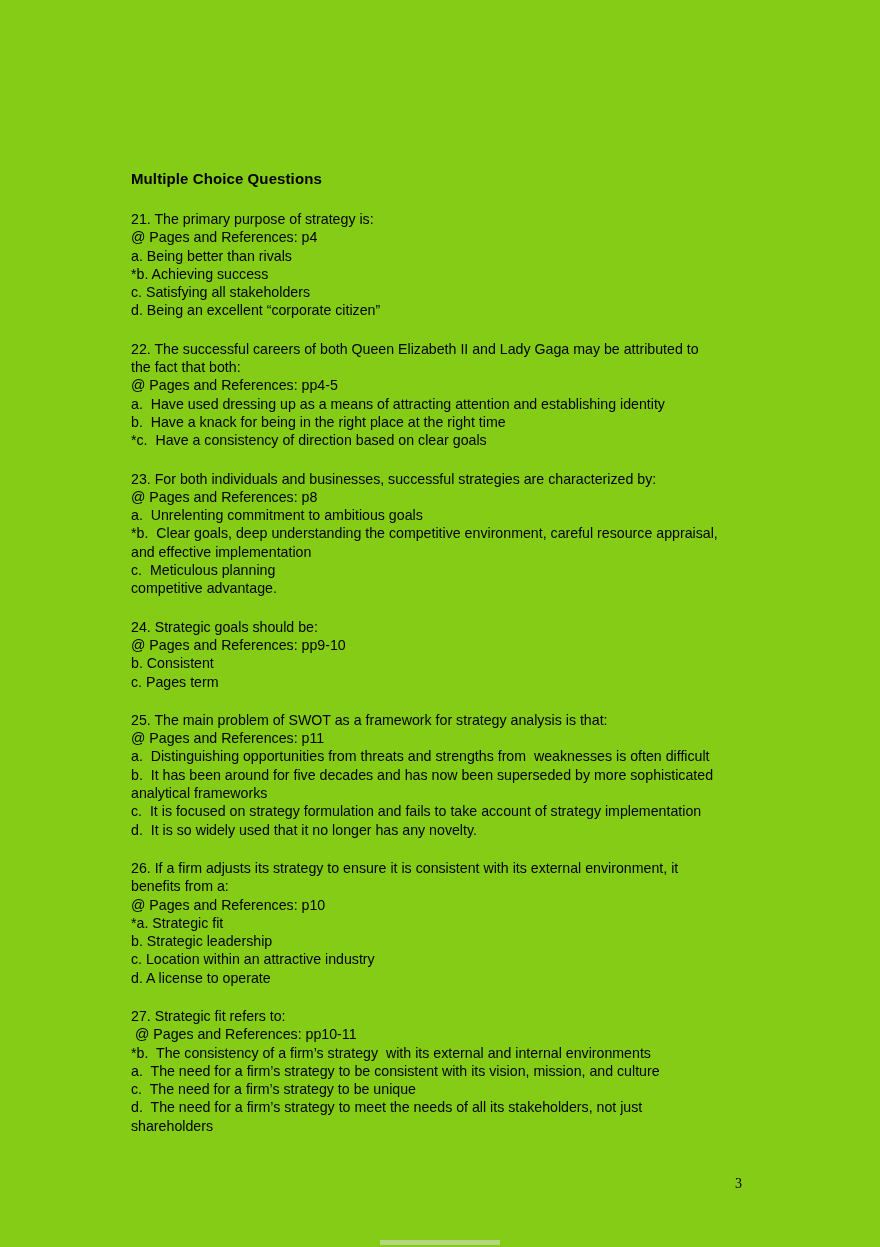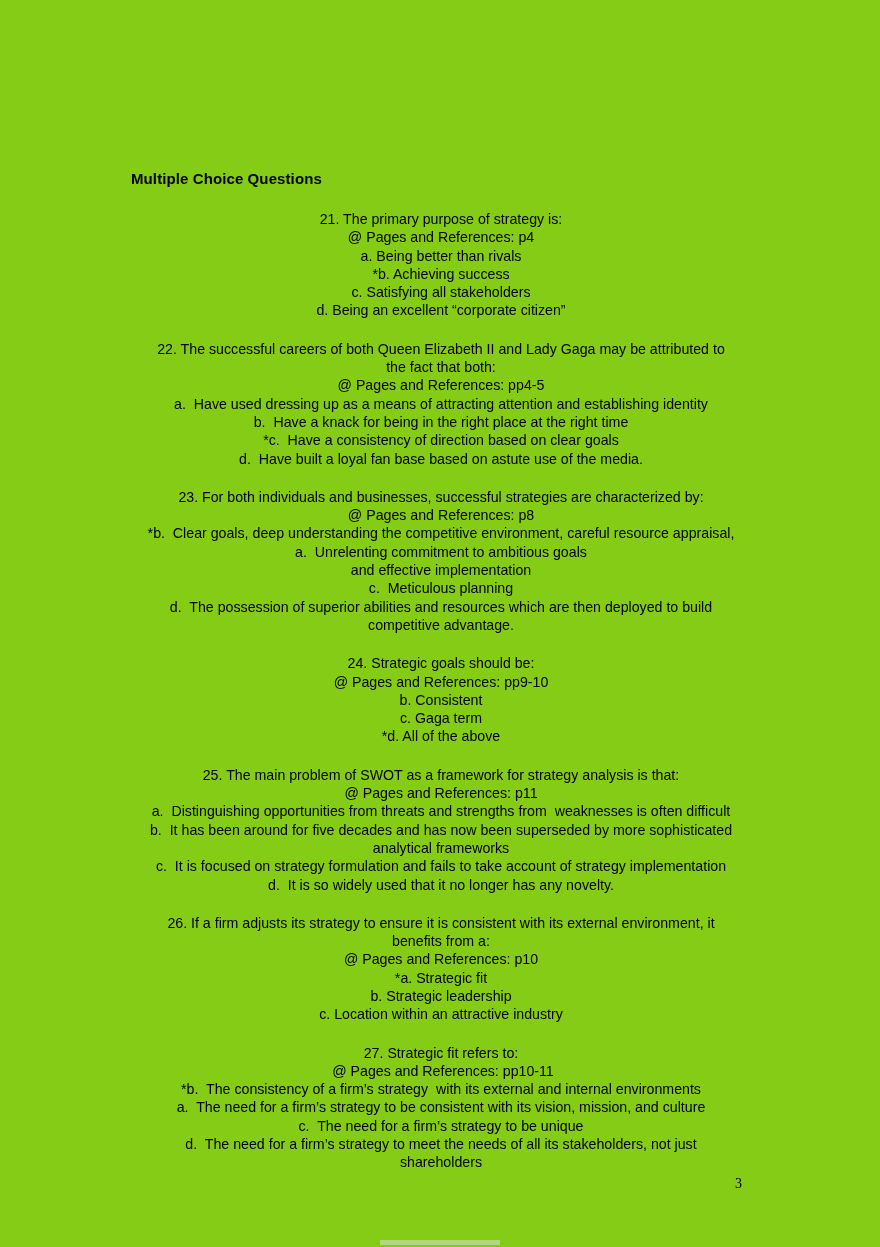--- a/index.html
+++ b/index.html
@@ -30,21 +30,20 @@
   }
   .doc-title {
     font-size: 15px;
     font-weight: bold;
     letter-spacing: 0.1px;
     margin: 0 0 22px 0;
     line-height: 1.2;
   }
   .question-block {
     margin-bottom: 20px;
-    text-align: center;
   }
   .q-line {
     font-size: 14.2px;
     line-height: 18.3px;
     margin: 0;
     white-space: pre-wrap;
   }
   .page-number {
     position: absolute;
     left: 735px;
@@ -77,55 +76,53 @@
           <p class="q-line">c. Satisfying all stakeholders</p>
           <p class="q-line">d. Being an excellent “corporate citizen”</p>
         </div>
         <div class="question-block">
           <p class="q-line">22. The successful careers of both Queen Elizabeth II and Lady Gaga may be attributed to</p>
           <p class="q-line">the fact that both:</p>
           <p class="q-line">@ Pages and References: pp4-5</p>
           <p class="q-line">a.  Have used dressing up as a means of attracting attention and establishing identity</p>
           <p class="q-line">b.  Have a knack for being in the right place at the right time</p>
           <p class="q-line">*c.  Have a consistency of direction based on clear goals</p>
-          <p class="q-line">d.  Have built a loyal fan base based on astute use of the media.</p>
         </div>
         <div class="question-block">
           <p class="q-line">23. For both individuals and businesses, successful strategies are characterized by:</p>
           <p class="q-line">@ Pages and References: p8</p>
+          <p class="q-line">a.  Unrelenting commitment to ambitious goals</p>
           <p class="q-line">*b.  Clear goals, deep understanding the competitive environment, careful resource appraisal,</p>
-          <p class="q-line">a.  Unrelenting commitment to ambitious goals</p>
           <p class="q-line">and effective implementation</p>
           <p class="q-line">c.  Meticulous planning</p>
-          <p class="q-line">d.  The possession of superior abilities and resources which are then deployed to build</p>
           <p class="q-line">competitive advantage.</p>
         </div>
         <div class="question-block">
           <p class="q-line">24. Strategic goals should be:</p>
           <p class="q-line">@ Pages and References: pp9-10</p>
           <p class="q-line">b. Consistent</p>
-          <p class="q-line">c. Gaga term</p>
-          <p class="q-line">*d. All of the above</p>
+          <p class="q-line">c. Pages term</p>
         </div>
         <div class="question-block">
           <p class="q-line">25. The main problem of SWOT as a framework for strategy analysis is that:</p>
           <p class="q-line">@ Pages and References: p11</p>
           <p class="q-line">a.  Distinguishing opportunities from threats and strengths from  weaknesses is often difficult</p>
           <p class="q-line">b.  It has been around for five decades and has now been superseded by more sophisticated</p>
           <p class="q-line">analytical frameworks</p>
           <p class="q-line">c.  It is focused on strategy formulation and fails to take account of strategy implementation</p>
           <p class="q-line">d.  It is so widely used that it no longer has any novelty.</p>
         </div>
         <div class="question-block">
           <p class="q-line">26. If a firm adjusts its strategy to ensure it is consistent with its external environment, it</p>
           <p class="q-line">benefits from a:</p>
           <p class="q-line">@ Pages and References: p10</p>
           <p class="q-line">*a. Strategic fit</p>
           <p class="q-line">b. Strategic leadership</p>
           <p class="q-line">c. Location within an attractive industry</p>
+          <p class="q-line">d. A license to operate</p>
         </div>
         <div class="question-block">
           <p class="q-line">27. Strategic fit refers to:</p>
           <p class="q-line"> @ Pages and References: pp10-11</p>
           <p class="q-line">*b.  The consistency of a firm’s strategy  with its external and internal environments</p>
           <p class="q-line">a.  The need for a firm’s strategy to be consistent with its vision, mission, and culture</p>
           <p class="q-line">c.  The need for a firm’s strategy to be unique</p>
           <p class="q-line">d.  The need for a firm’s strategy to meet the needs of all its stakeholders, not just</p>
           <p class="q-line">shareholders</p>
         </div>

